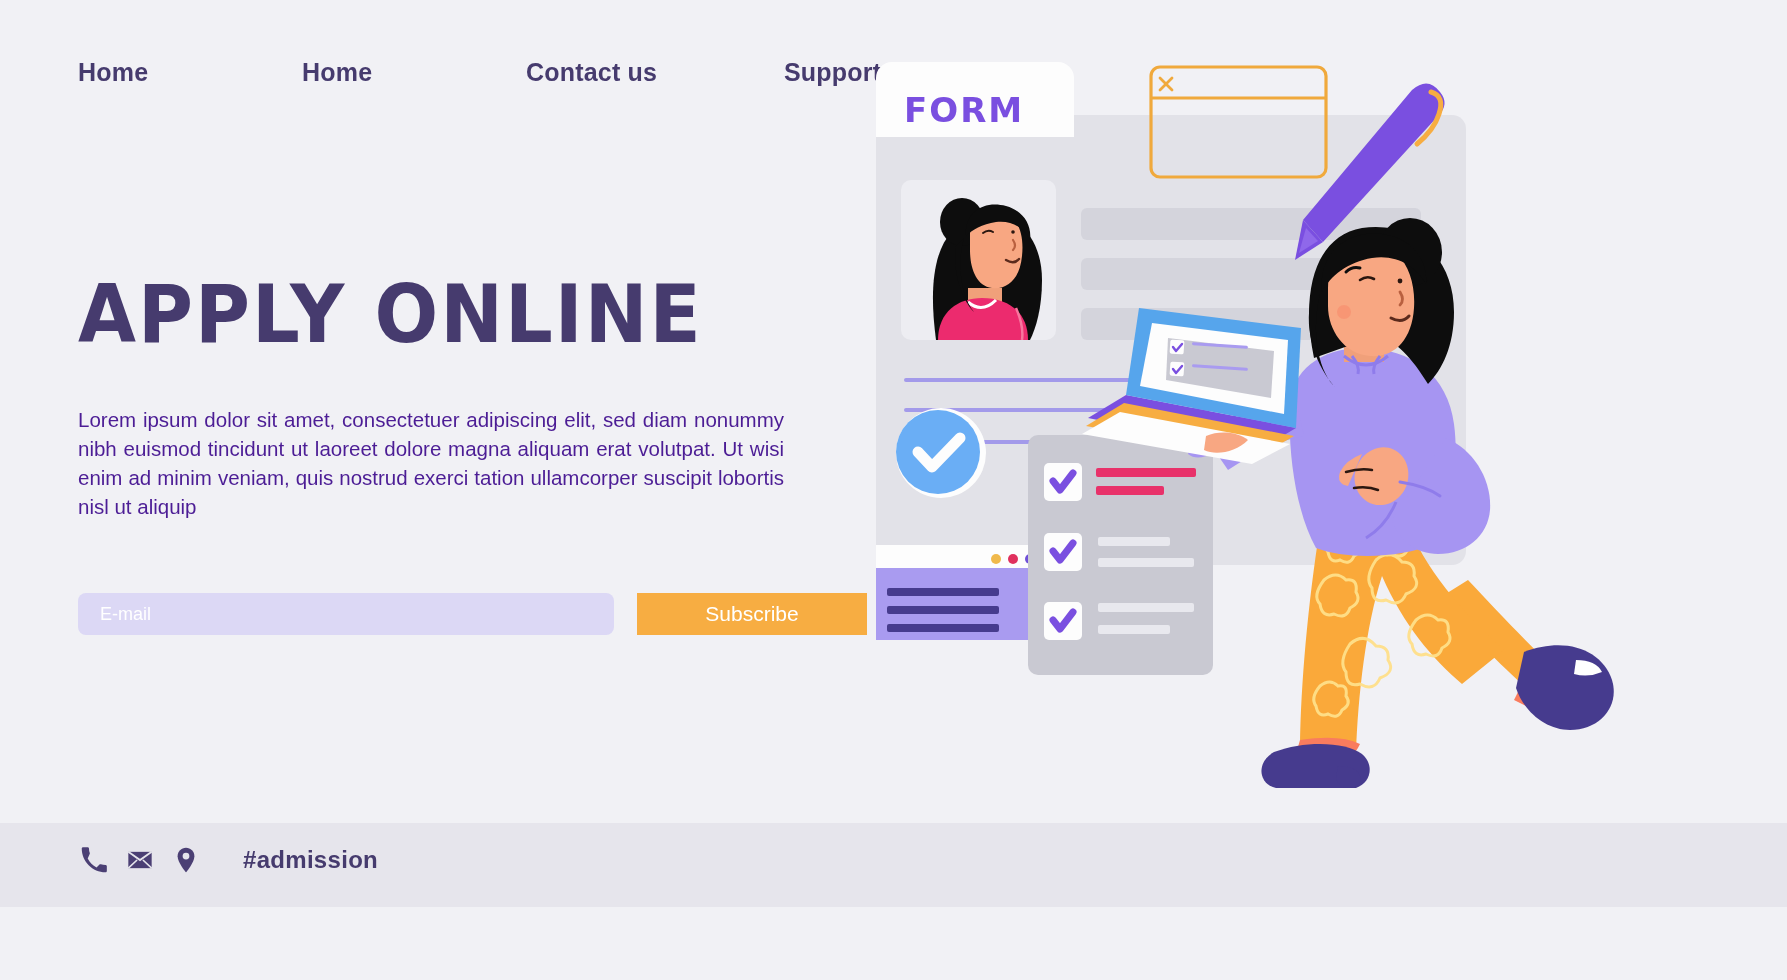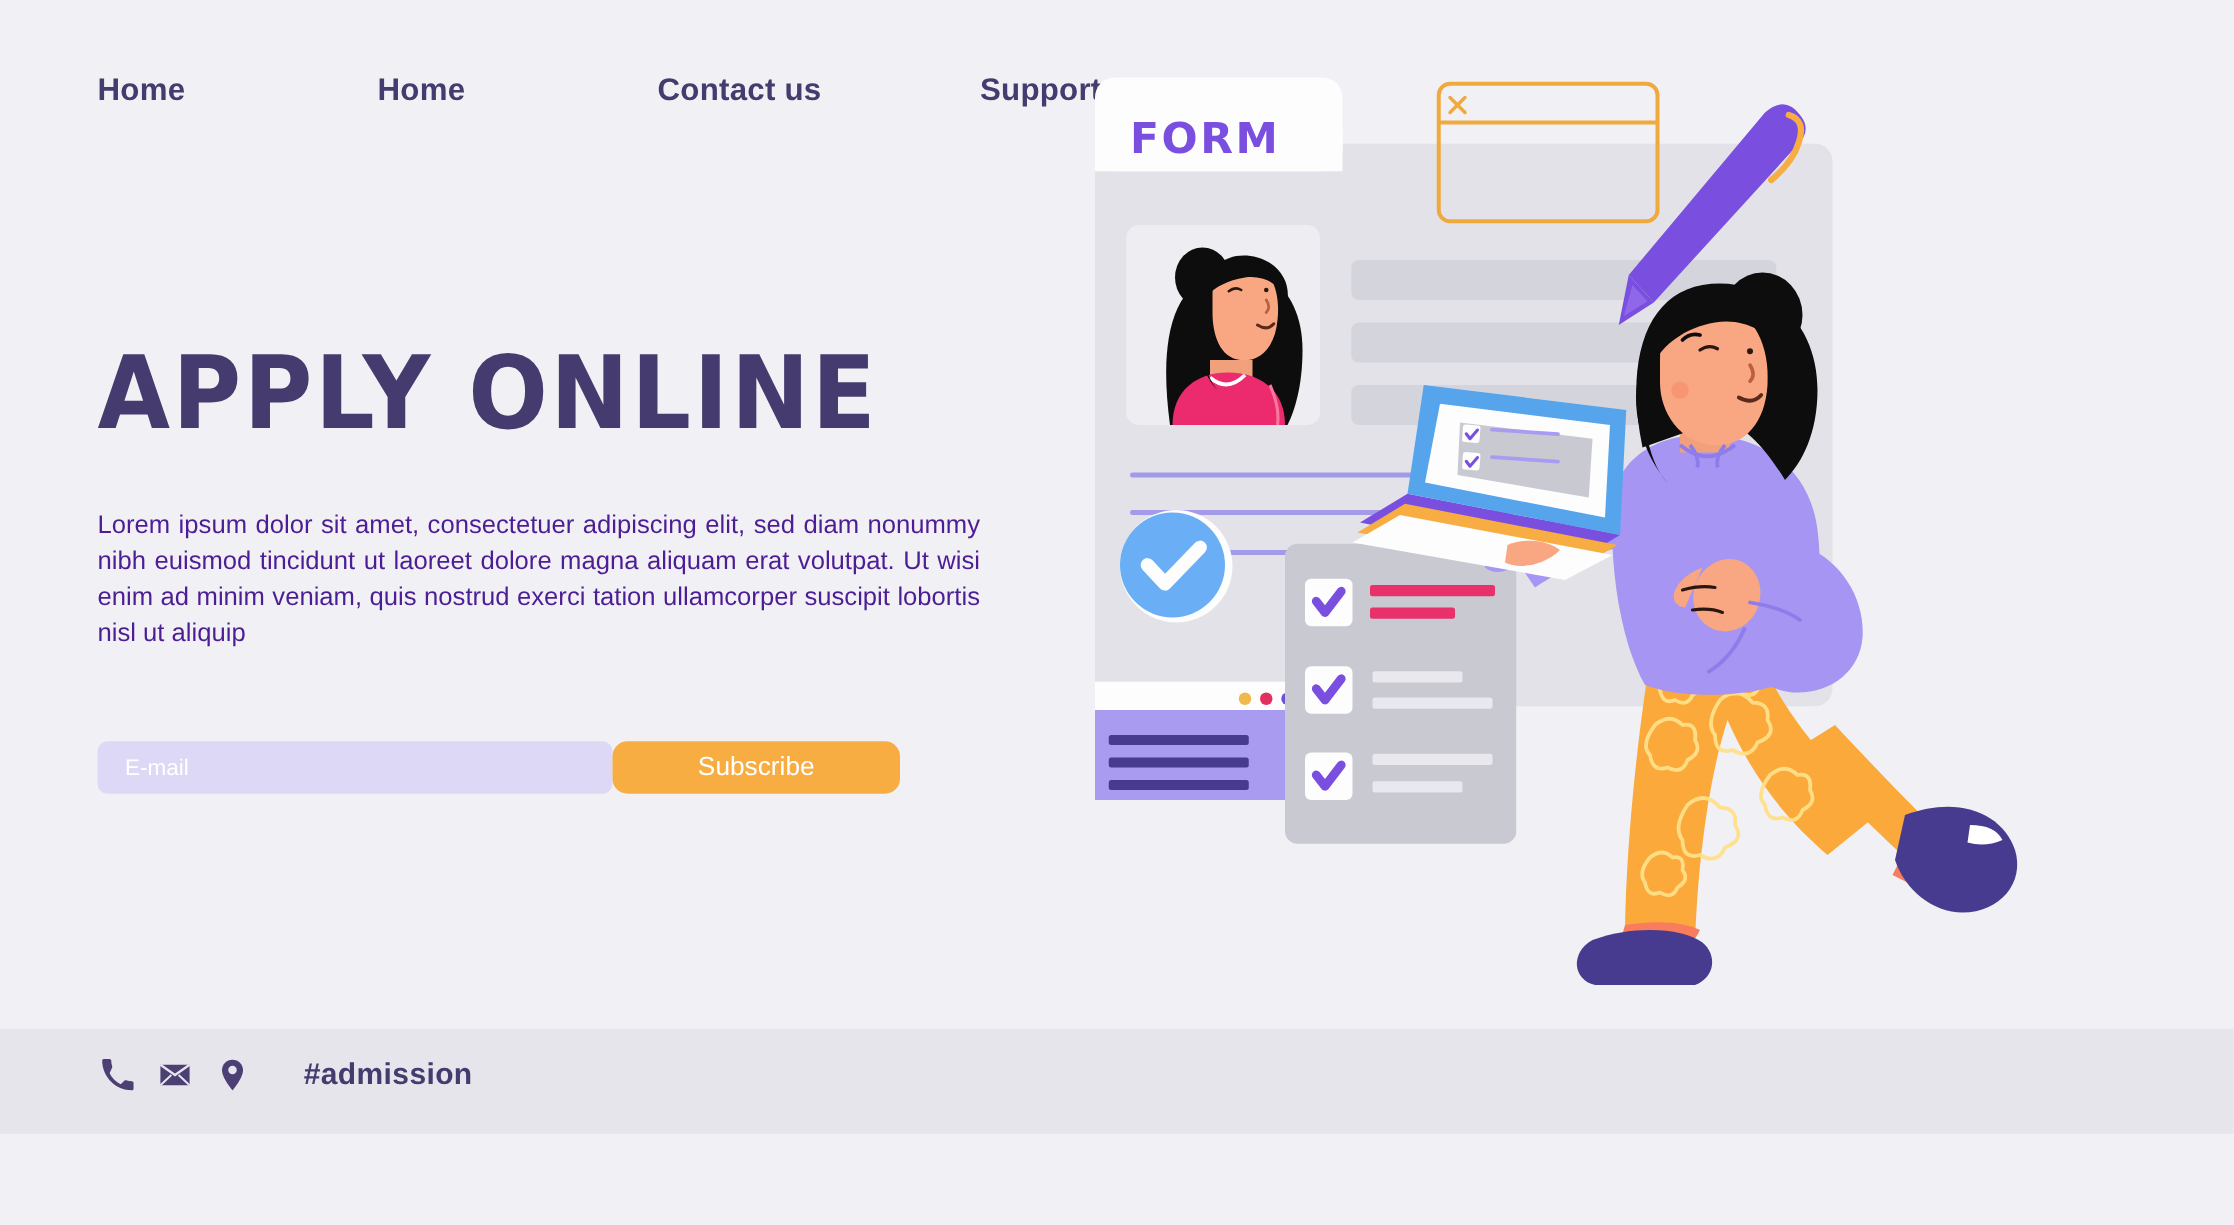--- a/index.html
+++ b/index.html
@@ -69,37 +69,38 @@
 
   
   .signup {
     position: absolute;
     left: 78px;
     top: 593px;
     display: flex;
     align-items: center;
   }
   .email-input {
-    width: 412px;
+    width: 536px;
     height: 42px;
     border: none;
     outline: none;
     border-radius: 8px;
     background: #dcd8f5;
     padding: 0 22px;
     font-size: 18px;
     font-family: "Liberation Sans", sans-serif;
     color: #4c1d95;
   }
   .email-input::placeholder { color: #ffffff; opacity: 1; }
   .subscribe-btn {
+    margin-left: 23px;
     width: 230px;
     height: 42px;
     border: none;
-    border-radius: 12px;
+    border-radius: 0;
     background: #f7ad42;
     color: #ffffff;
     font-size: 21px;
     font-family: "Liberation Sans", sans-serif;
     cursor: pointer;
   }
 
   
   .footer-band {
     position: absolute;

